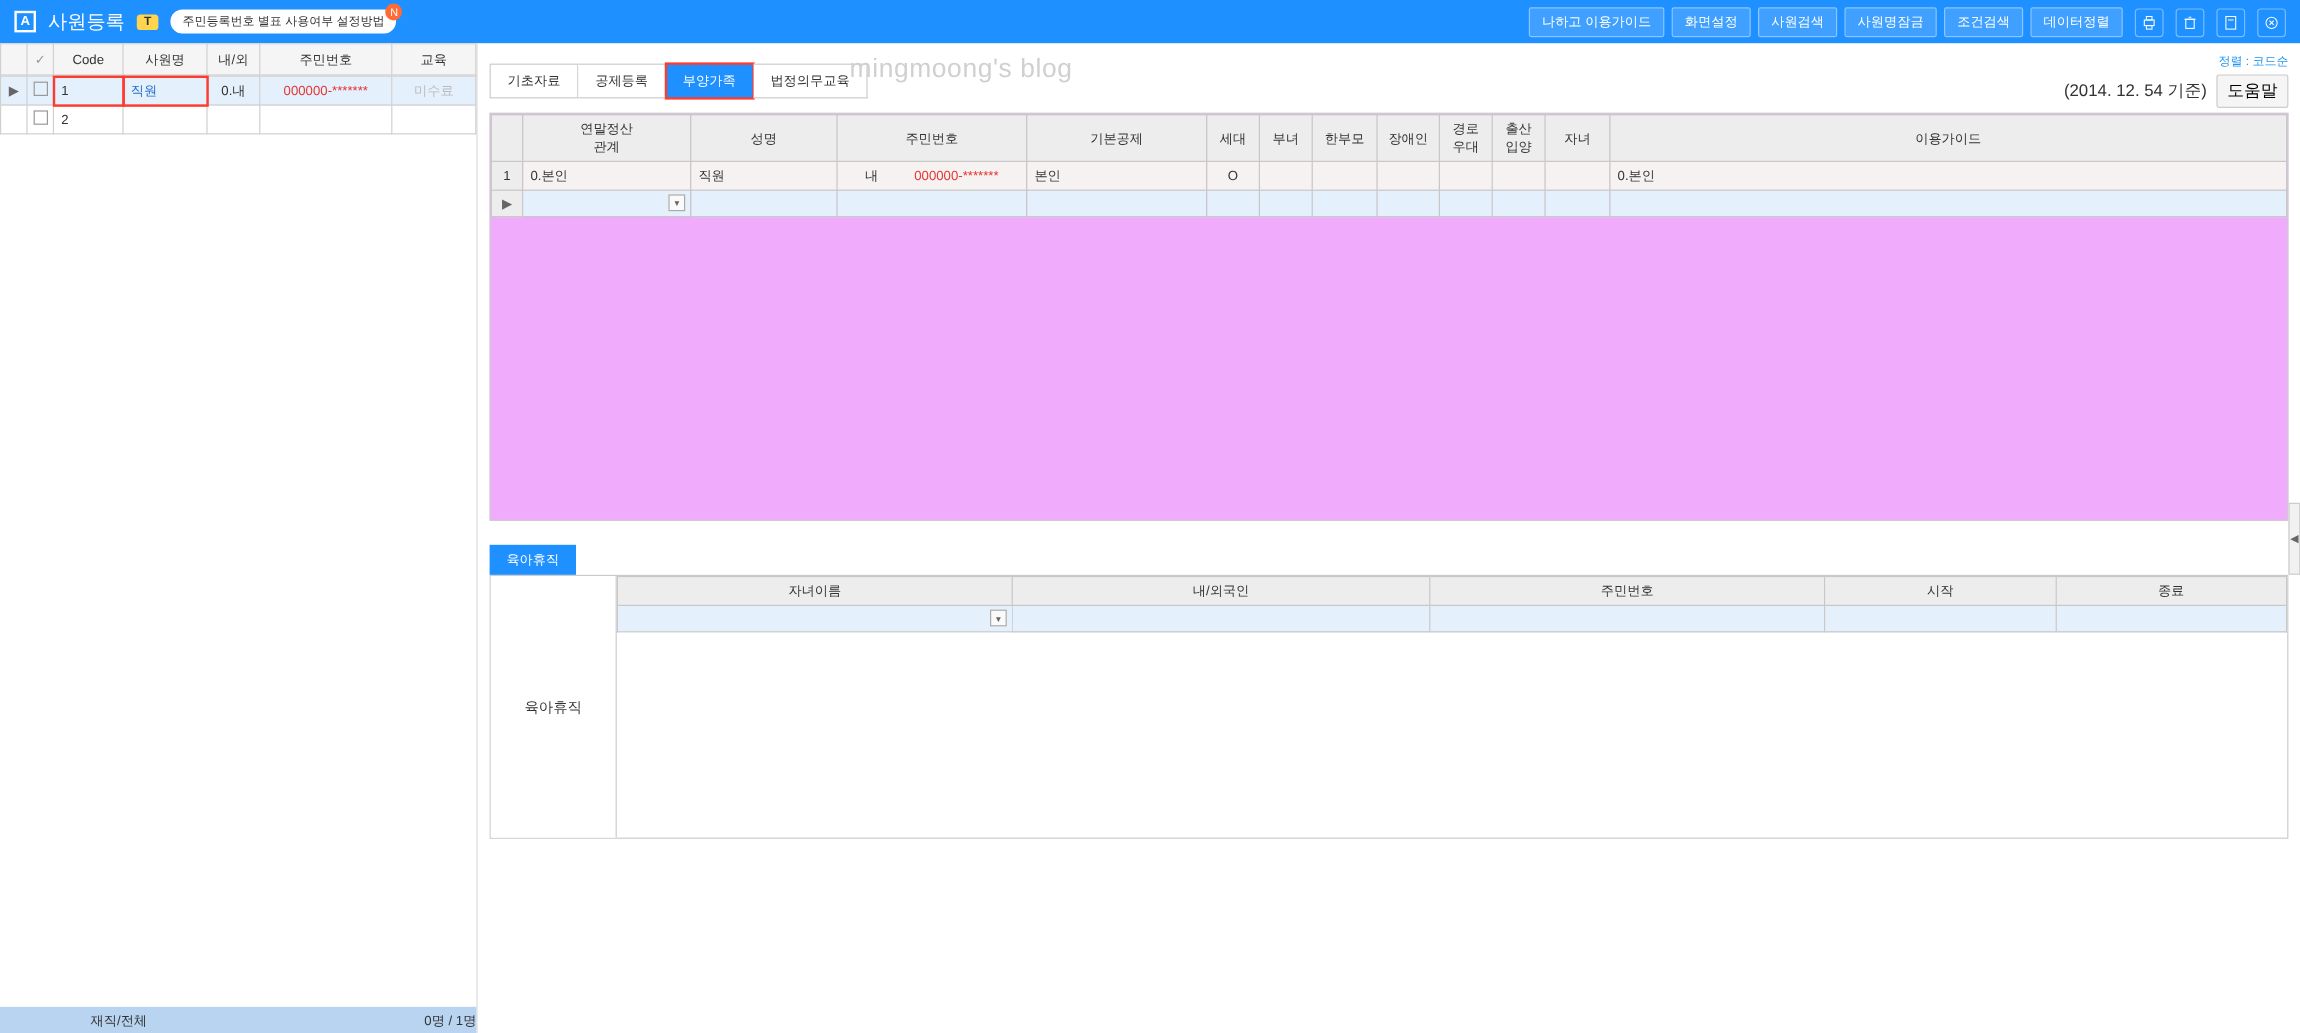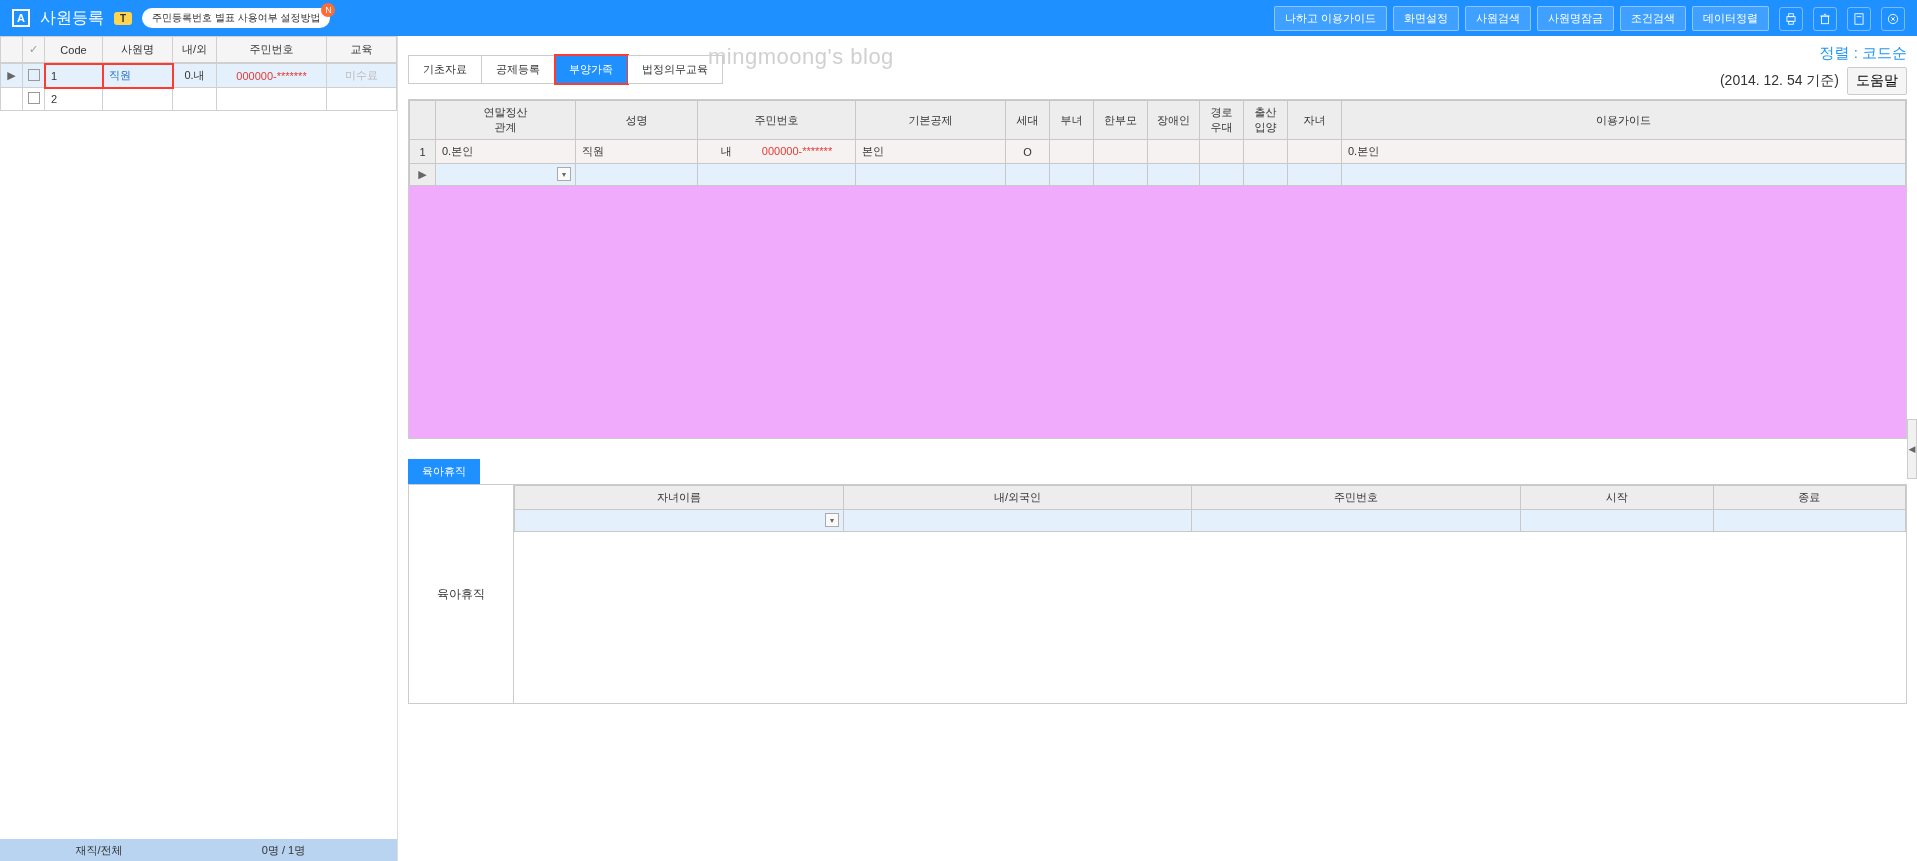--- a/index.html
+++ b/index.html
@@ -30,32 +30,32 @@
     .lgrid-body tr:first-child td { background: #e4f0fc; }
     .lgrid-body tr:first-child .cell-name { color: #1e6fc7; }
     .lgrid-body tr:first-child .cell-jumin { color: #e53935; }
     .lgrid-body tr:first-child .cell-edu { color: #bbb; }
     .row-hl td:nth-child(3), .row-hl td:nth-child(4) { outline: 2px solid #ff3b30; outline-offset: -1px; }
     .row-sel-arrow { color: #666; font-size: 9px; }
     .chk { width: 12px; height: 12px; border: 1px solid #999; display: inline-block; }
     .lgrid-filler { flex: 1; }
     .lgrid-footer { display: flex; background: #b8d4f0; font-size: 11px; height: 22px; align-items: center; }
     .lgrid-footer .lf-label { flex: 0 0 170px; text-align: center; padding-left: 28px; }
-    .lgrid-footer .lf-value { flex: 1; text-align: center; }
+    .lgrid-footer .lf-value { flex: 1; text-align: right; }
 
     
     .right-top { display: flex; align-items: center; margin-bottom: 4px; position: relative; }
     .tabs { display: flex; gap: 0; }
     .tab { padding: 6px 14px; border: 1px solid #ccc; background: #fff; font-size: 11px; cursor: pointer; }
     .tab + .tab { border-left: none; }
     .tab.active { background: #1e90ff; color: #fff; border-color: #1e90ff; }
     .tab.hl { outline: 2px solid #ff3b30; outline-offset: -1px; }
     .watermark { position: absolute; left: 300px; top: 0; font-size: 22px; font-weight: normal; color: #d0d0d0; letter-spacing: 0.5px; pointer-events: none; }
     .right-top-right { margin-left: auto; display: flex; align-items: center; gap: 8px; }
-    .sort-link { color: #2196f3; font-size: 15px; cursor: pointer; }
+    .sort-link { color: #2196f3; font-size: 10px; cursor: pointer; }
     .date-std { font-size: 14px; color: #333; }
     .help-btn { background: #f5f5f5; border: 1px solid #ccc; padding: 4px 8px; font-size: 14px; cursor: pointer; border-radius: 2px; }
 
     
     .dgrid { border-collapse: collapse; width: 100%; }
     .dgrid th, .dgrid td { border: 1px solid #c8c8c8; font-size: 11px; text-align: center; padding: 4px 4px; }
     .dgrid th { background: #ededed; font-weight: normal; height: 34px; }
     .dgrid td { height: 22px; }
     .dgrid tbody tr:first-child td { background: #f7f2f2; }
     .dgrid tbody tr:first-child td:first-child { background:#ededed; }

